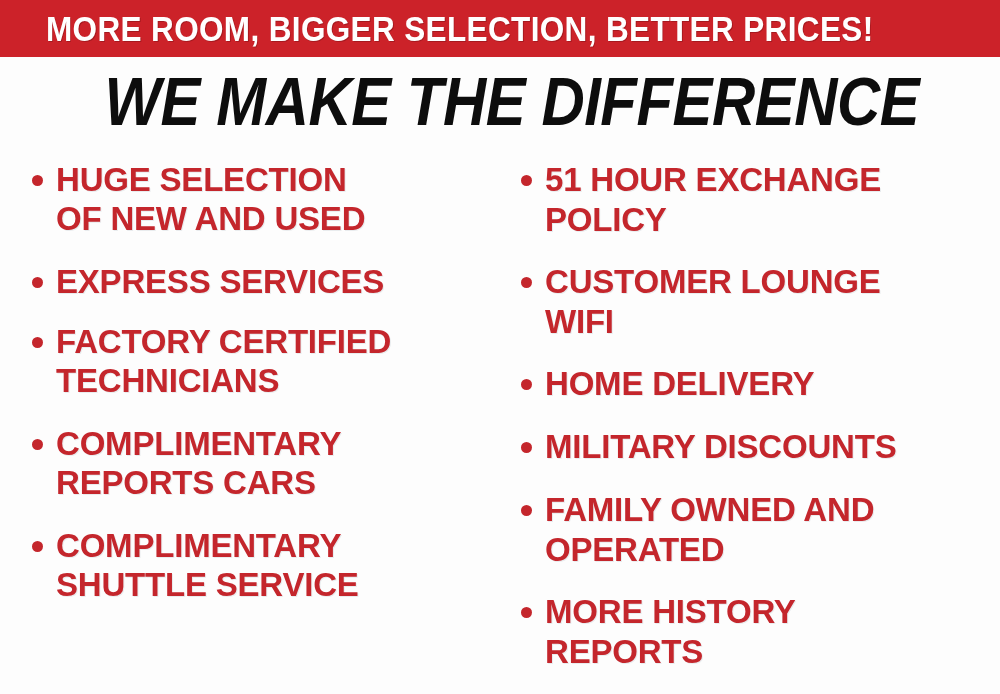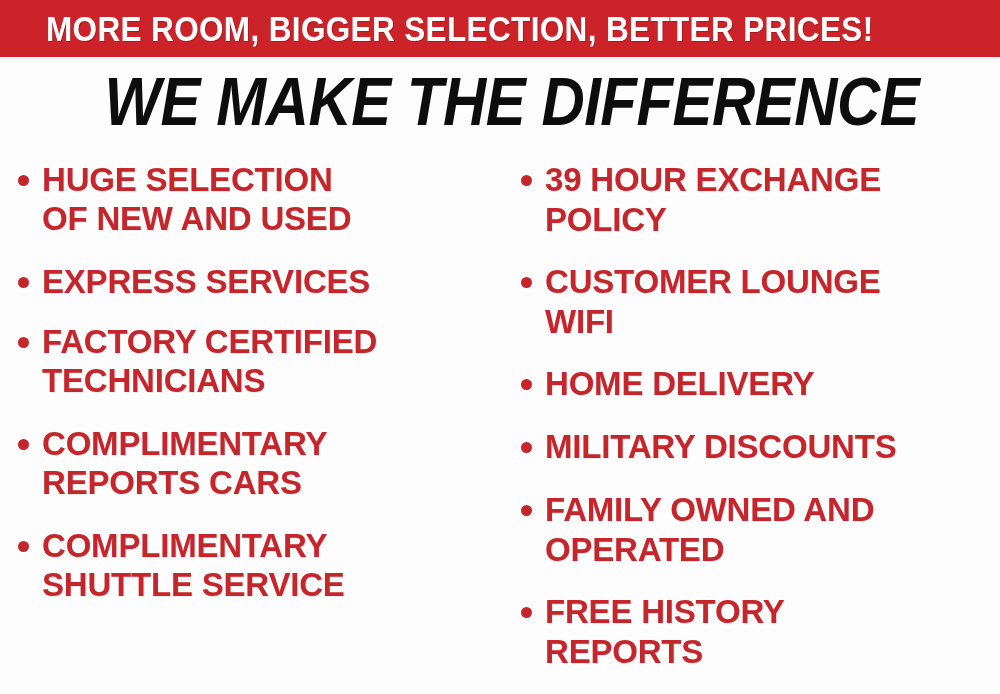--- a/index.html
+++ b/index.html
@@ -74,21 +74,21 @@
     width: 1000px;
     height: 534px;
     display: flex;
     align-items: flex-start;
   }
   .col {
     box-sizing: border-box;
   }
   .col-left {
     width: 505px;
-    padding-left: 18px;
+    padding-left: 32px;
   }
   .col-right {
     width: 495px;
     padding-left: 16px;
   }
 
   .bullet-item {
     display: flex;
     align-items: flex-start;
     margin-bottom: 22px;
@@ -177,21 +177,21 @@
         </div>
       </div>
 
     </div>
 
     <div class="col col-right">
 
       <div class="bullet-item sp-1">
         <span class="bullet-dot"></span>
         <div class="bullet-label">
-          <span>39 HOUR EXCHANGE</span><br>
+          <span>51 HOUR EXCHANGE</span><br>
           <span>POLICY</span>
         </div>
       </div>
 
       <div class="bullet-item sp-1">
         <span class="bullet-dot"></span>
         <div class="bullet-label">
           <span>CUSTOMER LOUNGE</span><br>
           <span>WIFI</span>
         </div>
@@ -215,21 +215,21 @@
         <span class="bullet-dot"></span>
         <div class="bullet-label">
           <span>FAMILY OWNED AND</span><br>
           <span>OPERATED</span>
         </div>
       </div>
 
       <div class="bullet-item sp-1">
         <span class="bullet-dot"></span>
         <div class="bullet-label">
-          <span>FREE HISTORY</span><br>
+          <span>MORE HISTORY</span><br>
           <span>REPORTS</span>
         </div>
       </div>
 
     </div>
 
   </div>
 </div>
 
 </body></html>

